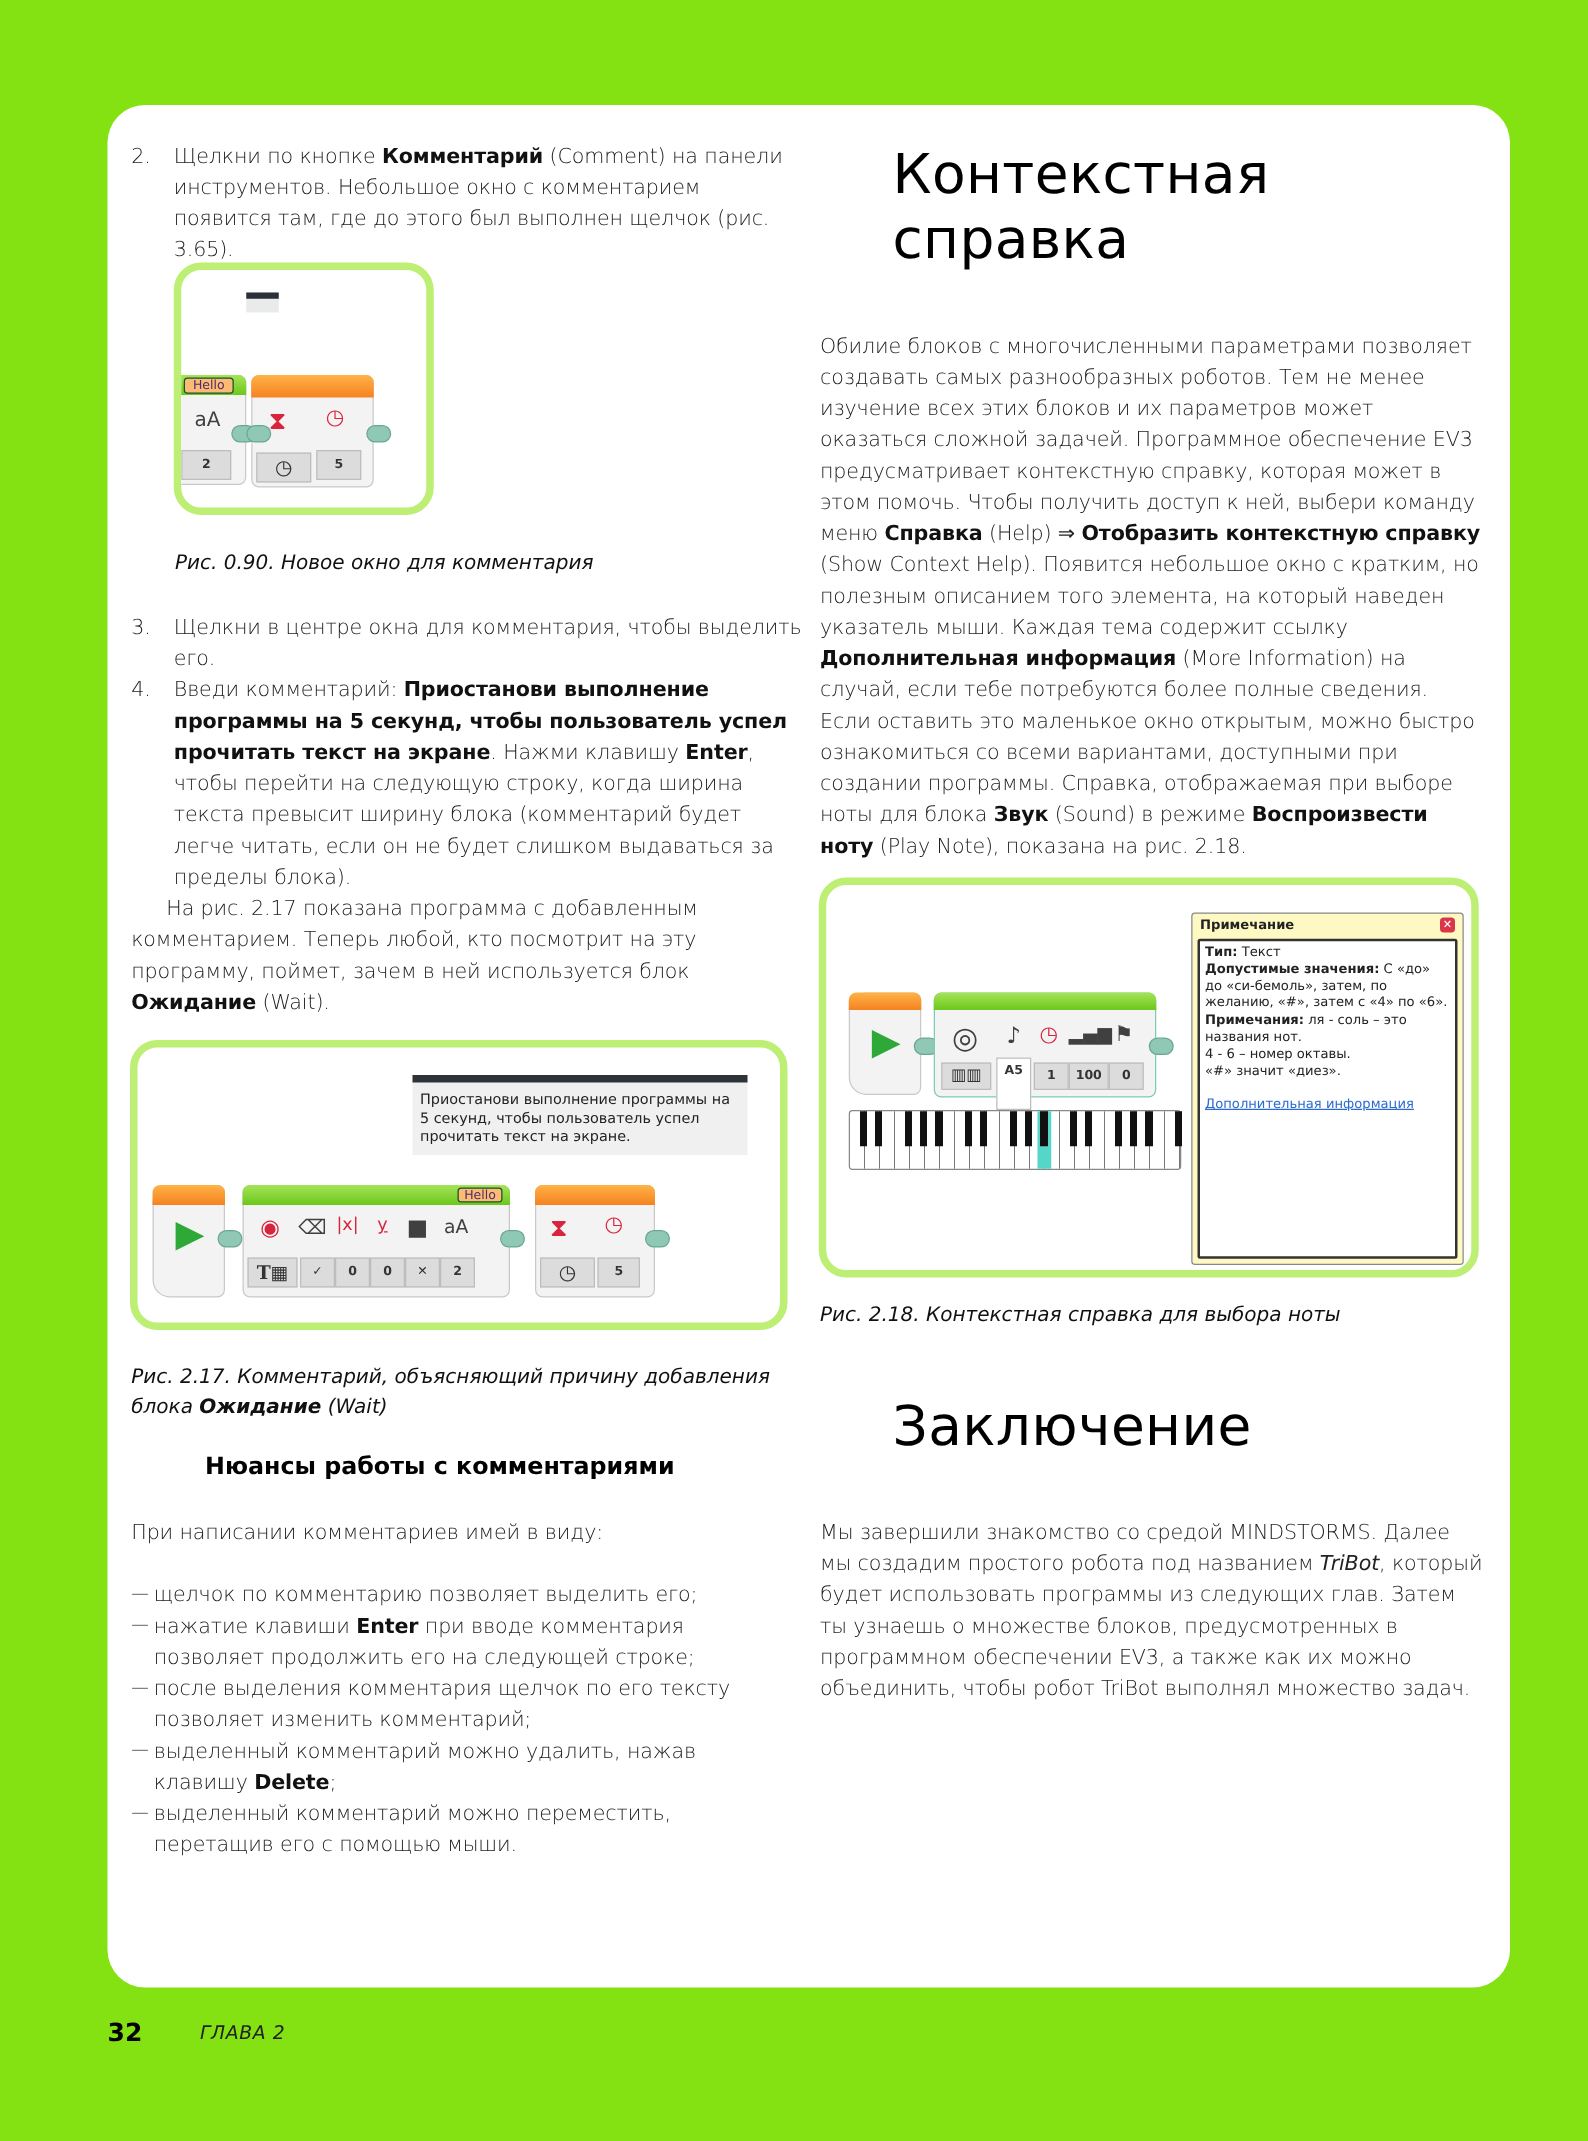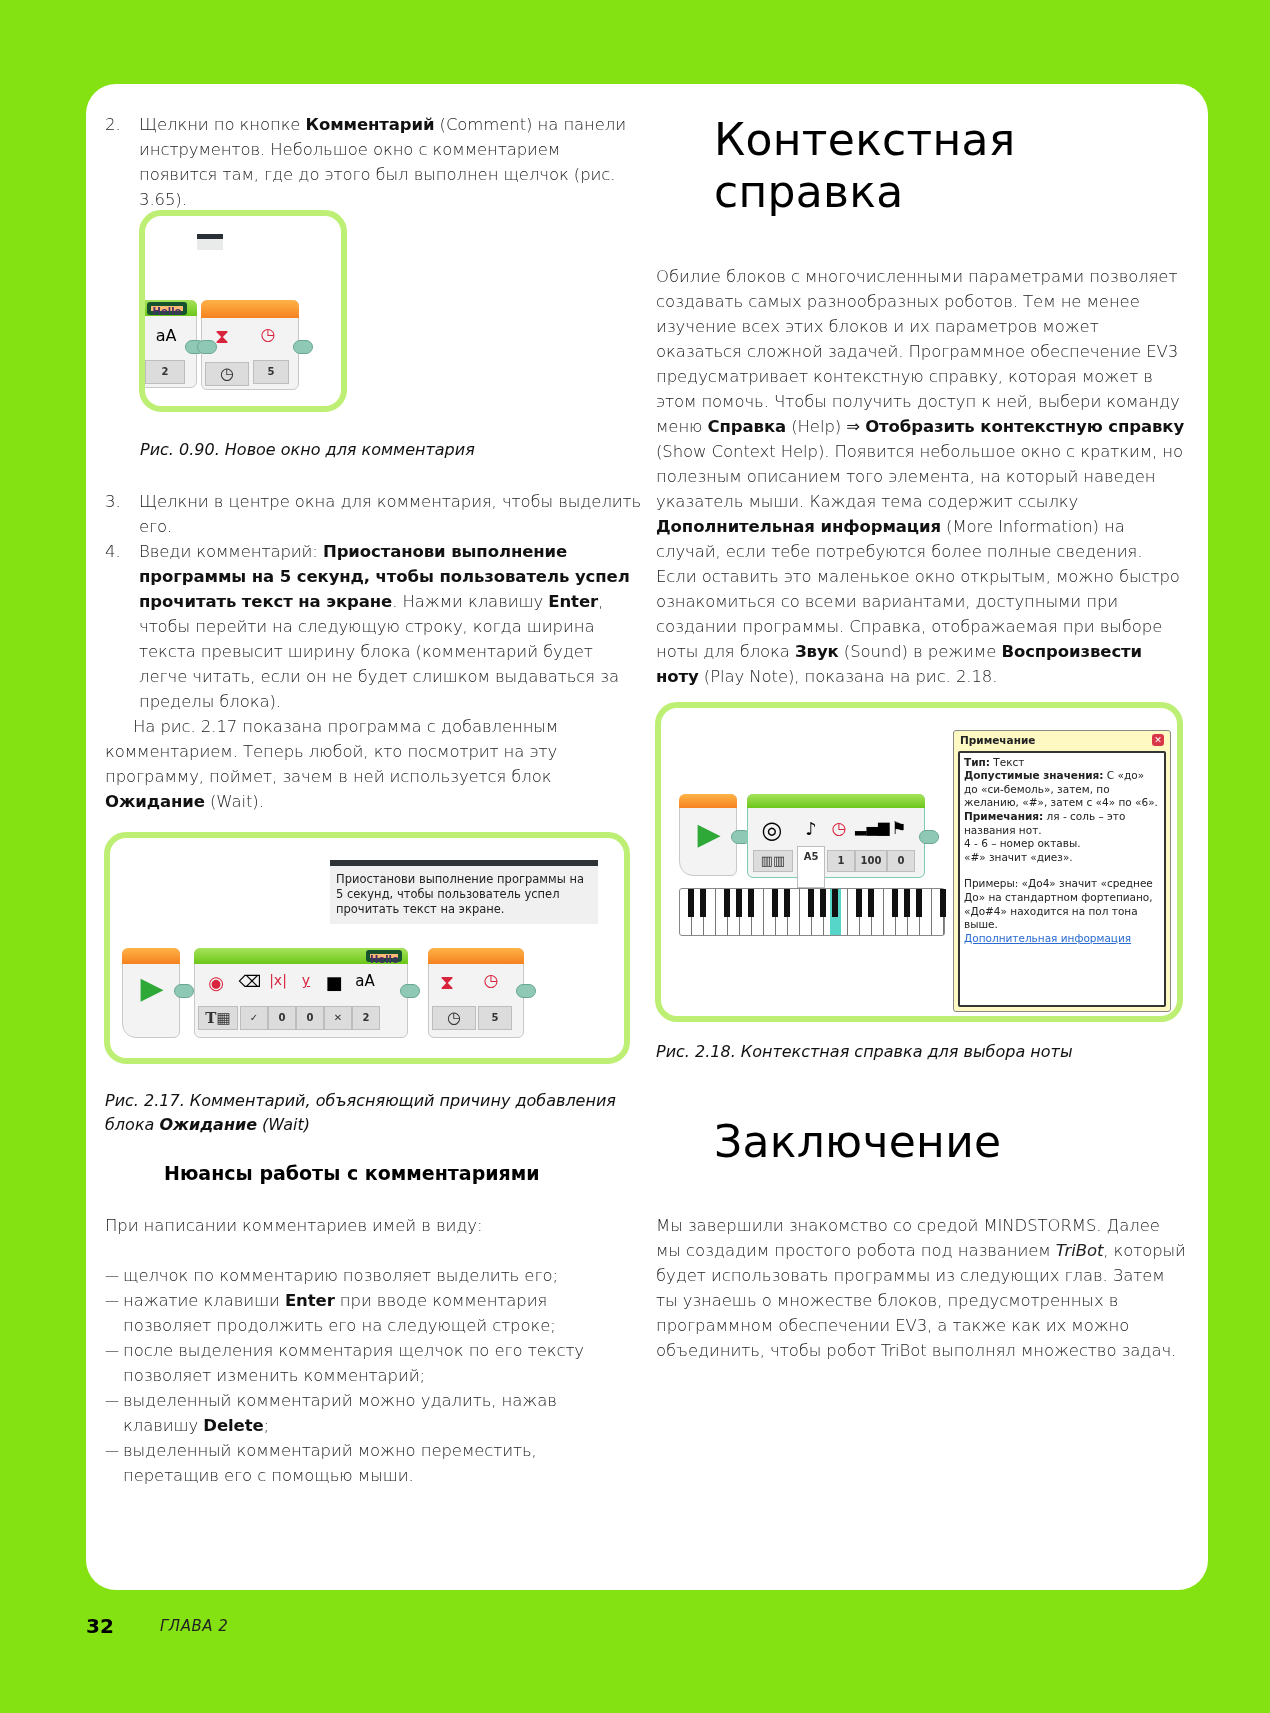--- a/index.html
+++ b/index.html
@@ -30,23 +30,23 @@
   .dash-list li { position: relative; padding-left: 18px; }
   .dash-list li::before { content: "\2014"; position: absolute; left: 0; top: 0; font-size: 14px; }
   .footer-num { position: absolute; left: 86px; top: 1614px; font-size: 20px; font-weight: 800; color: #000; }
   .footer-chap { position: absolute; left: 160px; top: 1617px; font-size: 15px; font-style: italic; color: #222; letter-spacing: 0.5px; }
 
   
   .blk { position: absolute; background: #f3f3f3; border: 1px solid #c9c9c9; border-radius: 6px; }
   .blk-head-orange { position: absolute; height: 22px; background: linear-gradient(#ffb347, #f58220); border-radius: 6px 6px 0 0; }
   .blk-head-green { position: absolute; height: 22px; background: linear-gradient(#a6e35a, #6cc71a); border-radius: 6px 6px 0 0; }
   .param { position: absolute; background: #dcdcdc; border: 1px solid #bdbdbd; font-size: 10px; font-weight: 700; text-align: center; font-family: "DejaVu Sans", sans-serif; color: #333; }
-  .icon-glyph { position: absolute; font-size: 20px; text-align: center; color: #000000; }
+  .icon-glyph { position: absolute; font-size: 20px; text-align: center; color: #404040; }
   .plug { position: absolute; width: 20px; height: 14px; background: #8fc9b5; border: 1px solid #6aa793; border-radius: 7px; }
-  .tag-hello { position: absolute; background: #fdba74; border: 4px solid #14532d; border-radius: 3px; font-size: 10px; font-weight: 700; color: #4b2d6b; text-align: center; }
+  .tag-hello { position: absolute; background: #fdba74; border: 1px solid #14532d; border-radius: 3px; font-size: 10px; font-weight: 400; color: #4b2d6b; text-align: center; }
   .comment-box { position: absolute; background: #f0f0f0; border-top: 6px solid #2e3338; font-family: "DejaVu Sans", sans-serif; font-size: 11.5px; line-height: 15px; color: #222; padding: 6px 6px; }
   .help-win { position: absolute; border: 1px solid #888; background: #fef9c3; border-radius: 3px; font-family: "DejaVu Sans", sans-serif; font-size: 10.5px; line-height: 13.6px; color: #222; }
   .help-win b { font-weight: 700; }
   .help-title { font-weight: 700; font-size: 10.5px; padding: 3px 6px; }
   .help-body { margin: 0 4px 4px 4px; border: 2px solid #333; border-radius: 2px; padding: 3px 4px; height: 256px; background: #fff; }
   .help-close { position: absolute; right: 6px; top: 3px; width: 12px; height: 12px; background: #d9364a; border-radius: 3px; color: #fff; font-size: 9px; line-height: 12px; text-align: center; font-weight: 700; }
   .help-link { color: #2a6bd1; text-decoration: underline; }
   .piano { position: absolute; border: 1px solid #888; background: #fff; border-radius: 3px; }
 </style>
 </head>
@@ -189,21 +189,20 @@
   <div class="help-win" style="left:292px; top:22px; width:218px; height:282px;">
     <div class="help-title">Примечание</div>
     <div class="help-close">✕</div>
     <div class="help-body">
       <div><b>Тип:</b><span> Текст</span></div>
       <div><b>Допустимые значения:</b><span> С «до» до «си-бемоль», затем, по желанию, «#», затем с «4» по «6».</span></div>
       <div><b>Примечания:</b><span> ля - соль – это названия нот.</span></div>
       <div>4 - 6 – номер октавы.</div>
       <div>«#» значит «диез».</div>
       <div style="height:13px;"></div>
-      <div>Примеры: «До4» значит «среднее До» на стандартном фортепиано, «До#4» находится на пол тона выше.</div>
       <div class="help-link">Дополнительная информация</div>
     </div>
   </div>
 </div>
 
 <div class="abs caption" style="left:656px; top:1040px;">Рис. 2.18. Контекстная справка для выбора ноты</div>
 
 <h1 class="abs big" style="left:714px; top:1116px;">Заключение</h1>
 
 <div class="abs body-text" style="left:656px; top:1213px; width:530px;">

